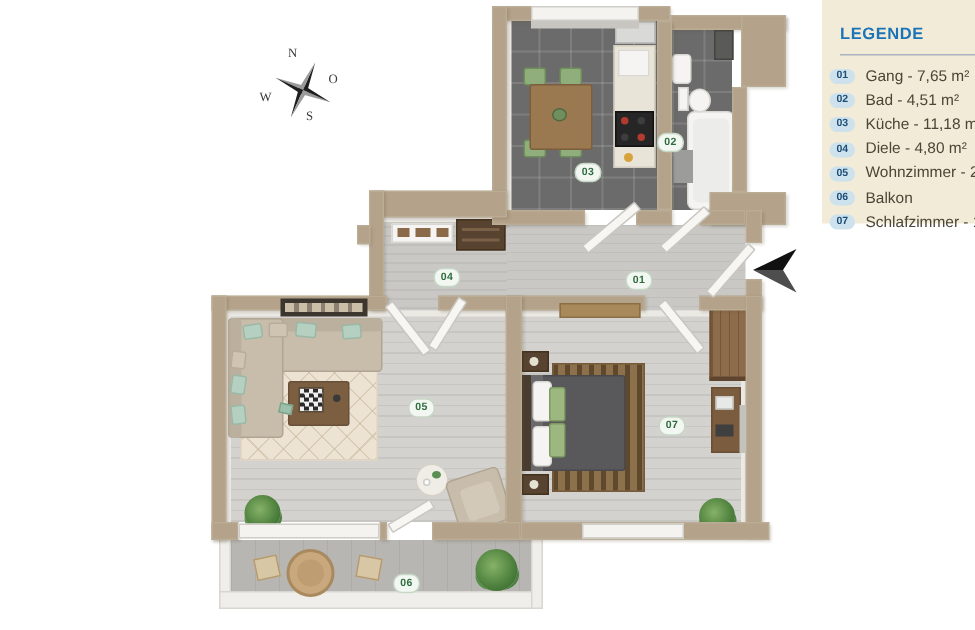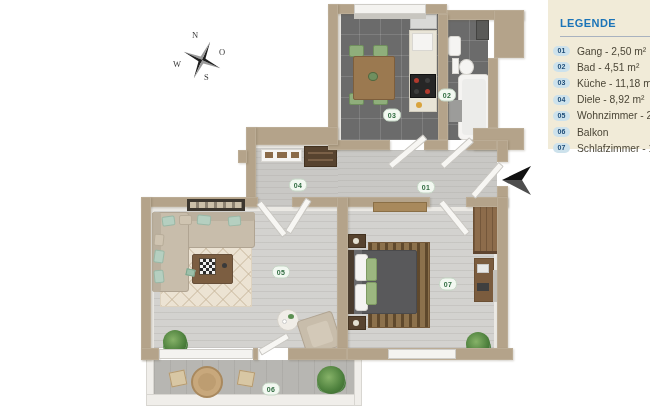--- a/index.html
+++ b/index.html
@@ -239,33 +239,33 @@
   <div class="roombadge" style="left:281px;top:272px;">05</div>
   <div class="roombadge" style="left:271px;top:389px;">06</div>
   <div class="roombadge" style="left:448px;top:284px;">07</div>
 
   <div id="legend">
     <div class="ttl">LEGENDE</div>
     <div class="div"></div>
     <div class="rows">
       <div class="row">
         <span class="lbadge">01</span>
-        <span class="ltext">Gang - 2,50 m²</span>
+        <span class="ltext">Gang - 7,65 m²</span>
       </div>
       <div class="row">
         <span class="lbadge">02</span>
         <span class="ltext">Bad - 4,51 m²</span>
       </div>
       <div class="row">
         <span class="lbadge">03</span>
         <span class="ltext">Küche - 11,18 m²</span>
       </div>
       <div class="row">
         <span class="lbadge">04</span>
-        <span class="ltext">Diele - 8,92 m²</span>
+        <span class="ltext">Diele - 4,80 m²</span>
       </div>
       <div class="row">
         <span class="lbadge">05</span>
         <span class="ltext">Wohnzimmer - 25</span>
       </div>
       <div class="row">
         <span class="lbadge">06</span>
         <span class="ltext">Balkon</span>
       </div>
       <div class="row">

